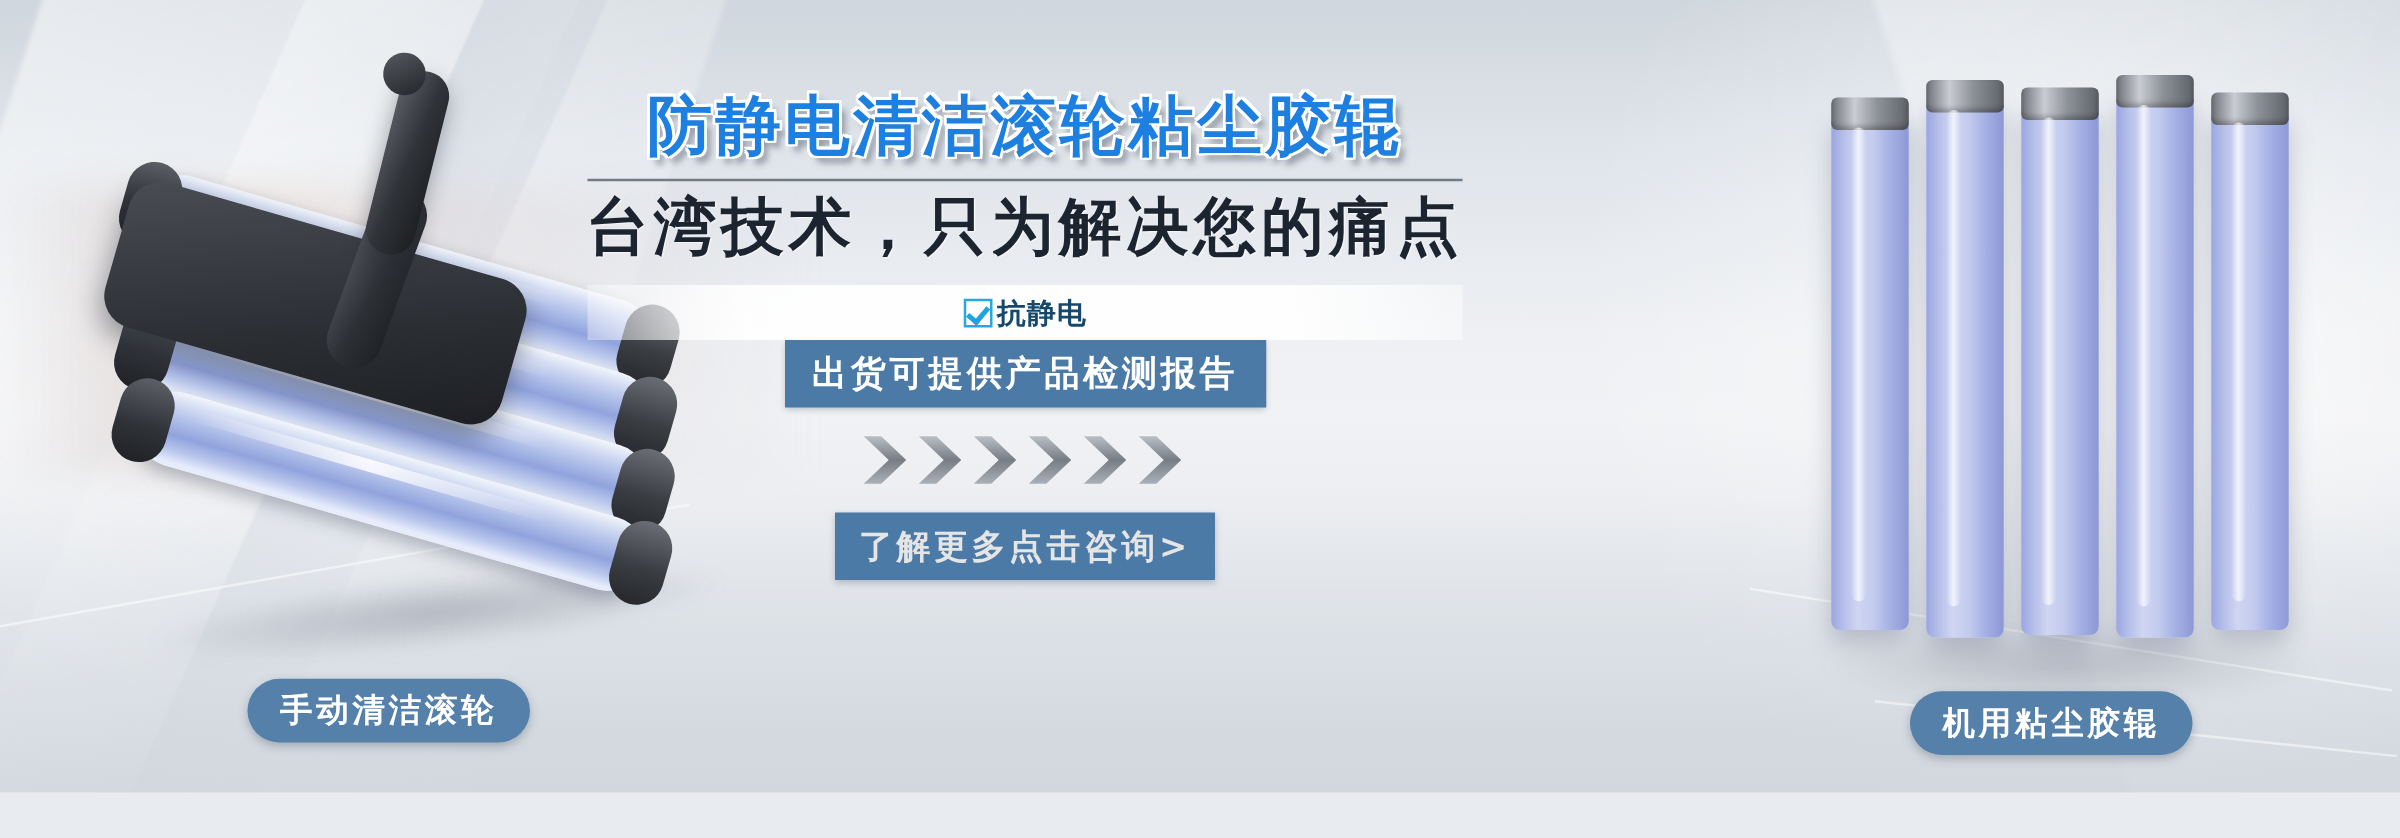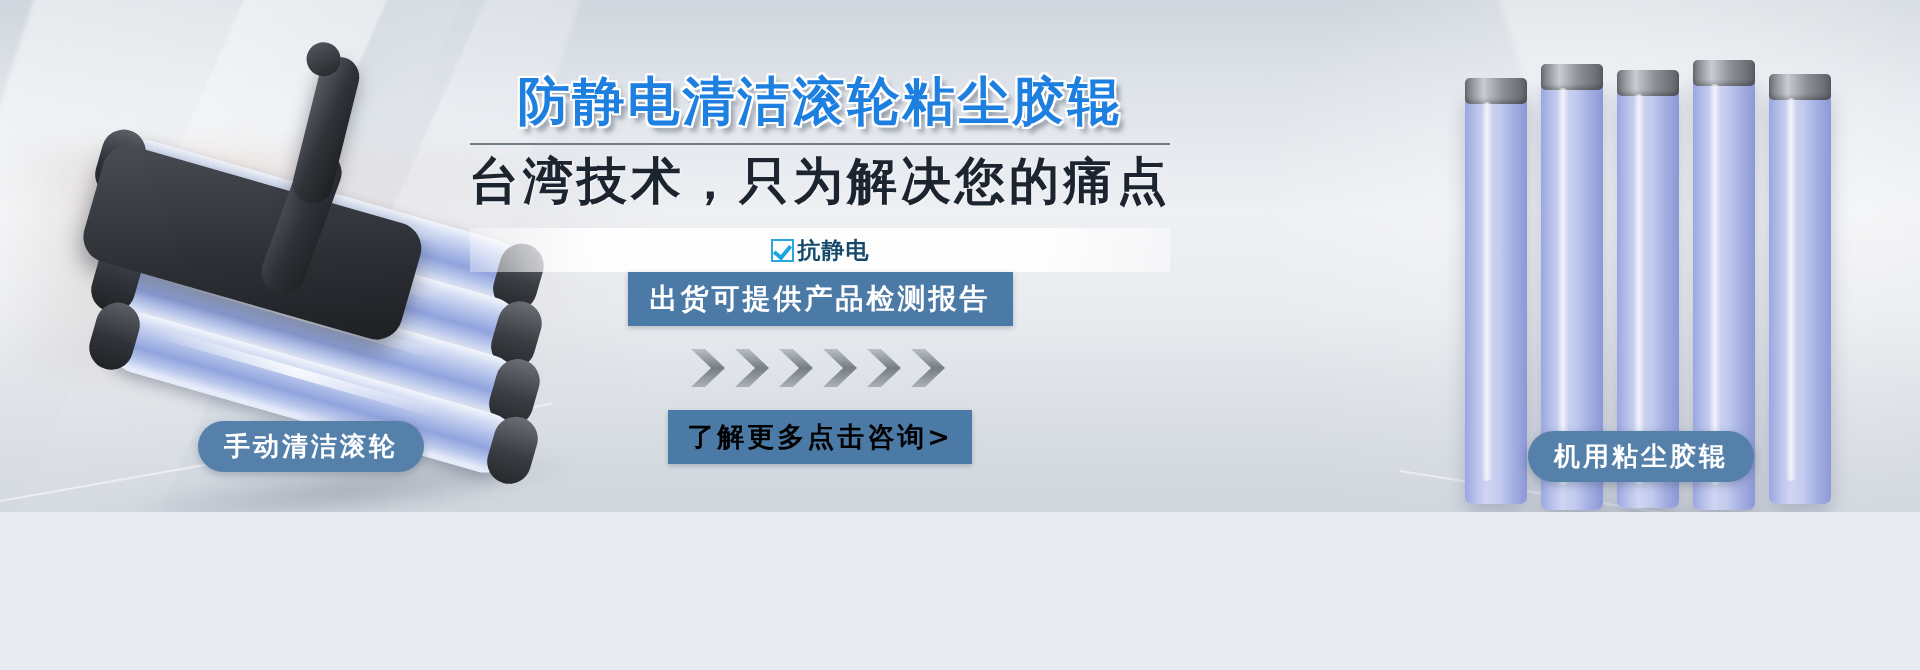--- a/index.html
+++ b/index.html
@@ -2,21 +2,21 @@
 <html><head>
 <meta charset="utf-8">
 <style>
   html,body{margin:0;padding:0;}
   body{
     width:1920px;height:670px;overflow:hidden;
     font-family:"Liberation Sans", sans-serif;
     background:#e8ebef;
   }
   #banner{
-    position:relative;width:1920px;height:512px;overflow:hidden;
+    position:relative;width:1920px;height:634px;overflow:hidden;
     background:
       linear-gradient(180deg,#cfd6dd 0%, #dfe4ea 18%, #eef0f3 42%, #f2f3f5 62%, #e4e8ec 85%, #dcdfe4 100%);
   }
   
   .bg-layer{position:absolute;inset:0;pointer-events:none;}
   .bg-diag{
     position:absolute;top:-120px;left:-60px;width:520px;height:900px;
     background:linear-gradient(120deg,rgba(255,255,255,.55),rgba(255,255,255,0));
     transform:rotate(18deg);filter:blur(2px);
   }
@@ -181,21 +181,21 @@
   }
   #report-badge{
     background:#4b7aa6;color:#fff;
     padding:8px 22px;font-size:28px;font-weight:bold;letter-spacing:3px;
     font-family:"DejaVu Sans","Liberation Sans",sans-serif;white-space:nowrap;
     box-shadow:0 2px 5px rgba(60,80,100,.3);
   }
   #arrows{margin-top:20px;display:flex;gap:2px;align-items:center;height:44px;}
   .chev{display:block;}
   #cta-button{
-    margin-top:20px;background:#4b7aa6;color:#000000;
+    margin-top:20px;background:#4b7aa6;color:#e5e5e5;
     padding:9px 19px;font-size:27px;font-weight:bold;letter-spacing:3px;
     font-family:"DejaVu Sans","Liberation Sans",sans-serif;white-space:nowrap;
     cursor:pointer;box-shadow:0 2px 5px rgba(60,80,100,.3);
   }
 
   
   .pill{
     position:absolute;background:#5480aa;color:#fff;border-radius:26px;
     font-family:"DejaVu Sans","Liberation Sans",sans-serif;
     font-size:26px;font-weight:bold;letter-spacing:3px;white-space:nowrap;

